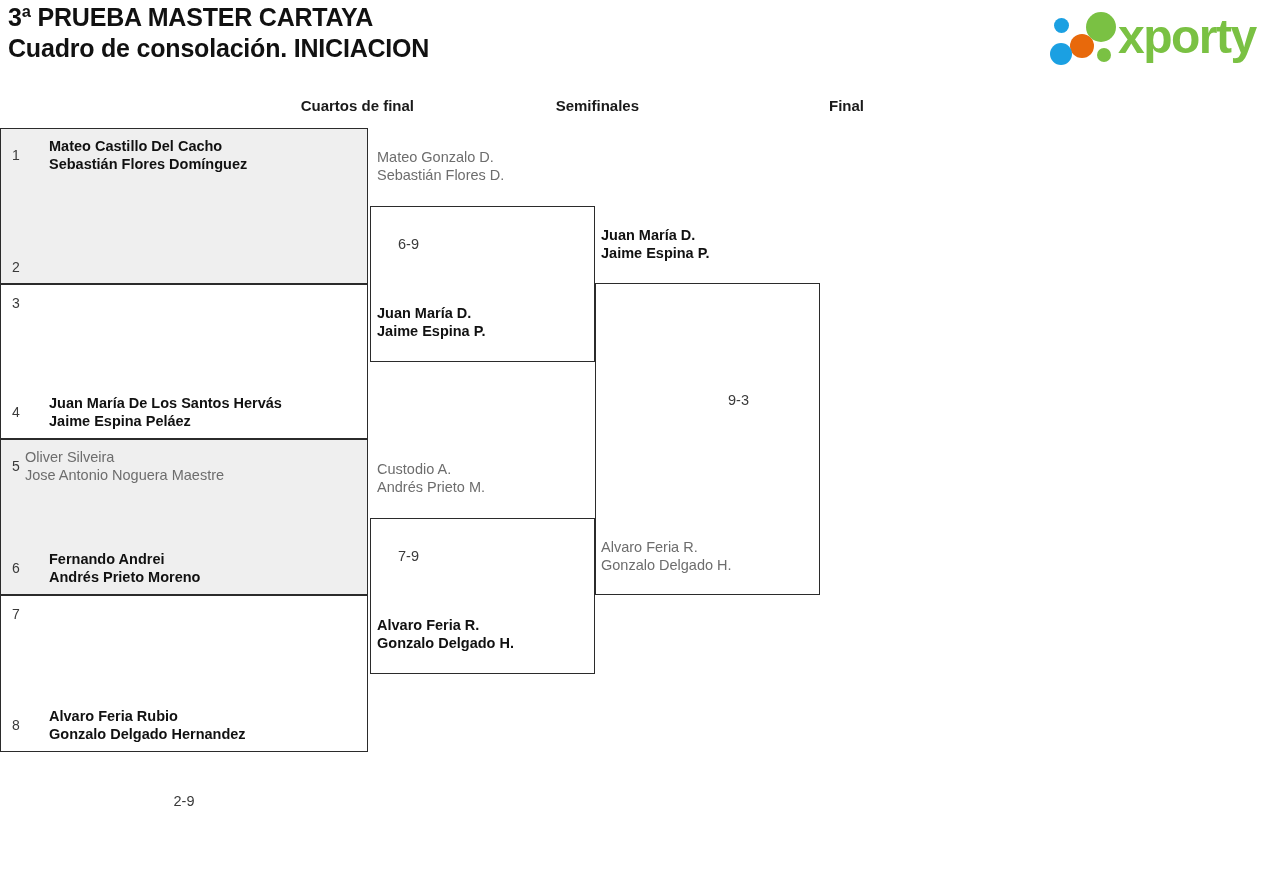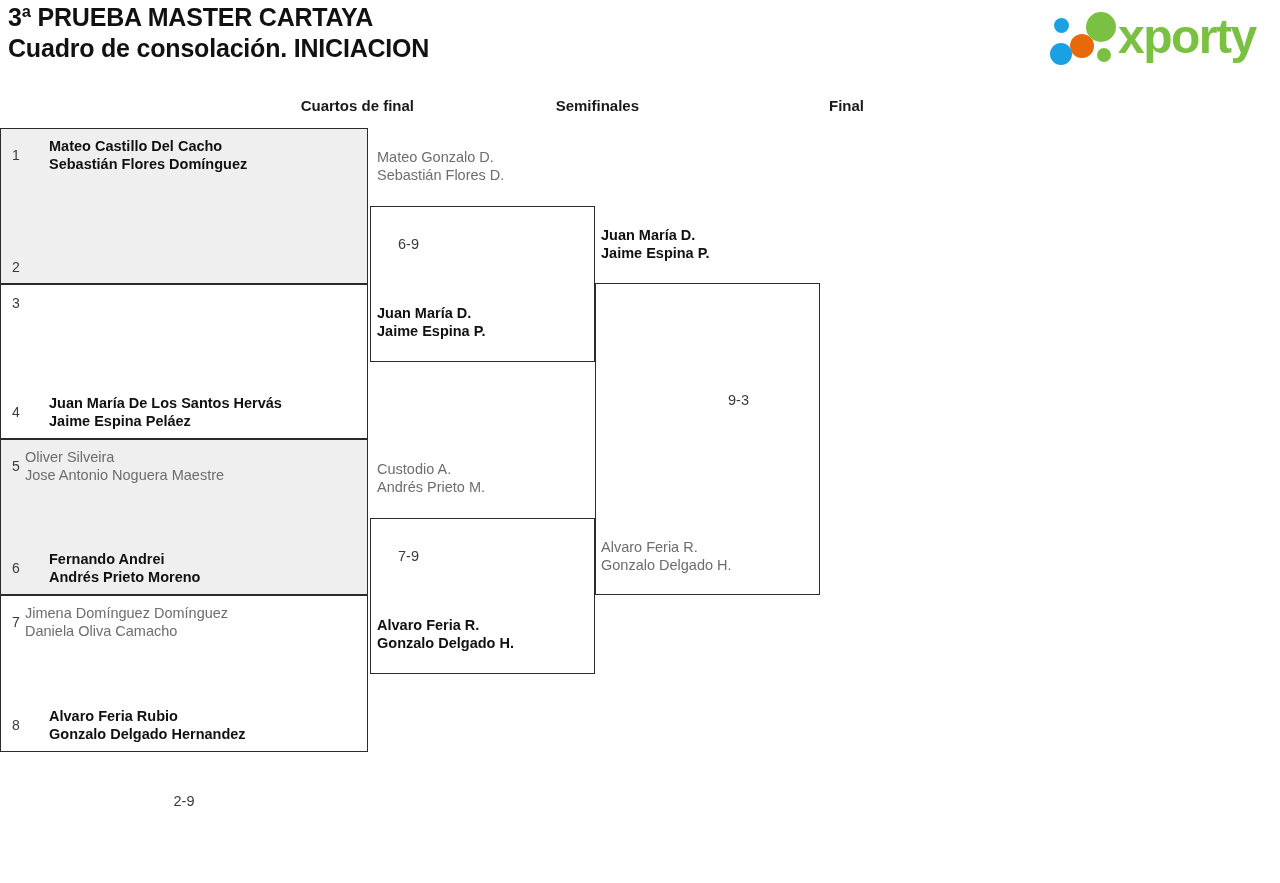--- a/index.html
+++ b/index.html
@@ -266,21 +266,21 @@
       <span class="seed">5</span><span class="names"><span class="pl">Oliver Silveira</span><span class="pl">Jose Antonio Noguera Maestre</span></span>
     </div>
     <div class="qf-team bottom winner">
       <span class="seed">6</span><span class="names"><span class="pl">Fernando Andrei</span><span class="pl">Andrés Prieto Moreno</span></span>
     </div>
   </div>
   <div class="qf-score" style="top:509px">2-9</div>
 
   <div class="qf plain" id="qf-3">
     <div class="qf-team top loser">
-      <span class="seed">7</span><span class="names"><span class="pl">Jimena Domínguez Domínguez</span><span class="pl">Daniela Oliva Camacho</span></span>
+      <span class="seed">7</span>
     </div>
     <div class="qf-team bottom winner">
       <span class="seed">8</span><span class="names"><span class="pl">Alvaro Feria Rubio</span><span class="pl">Gonzalo Delgado Hernandez</span></span>
     </div>
   </div>
   <div class="qf-score" style="top:665px">2-9</div>
 
   <div class="sf-box" id="sf-box-0"></div>
   <div class="sf-names loser" id="sf-top-0">
     <span class="pl">Mateo Gonzalo D.</span>

